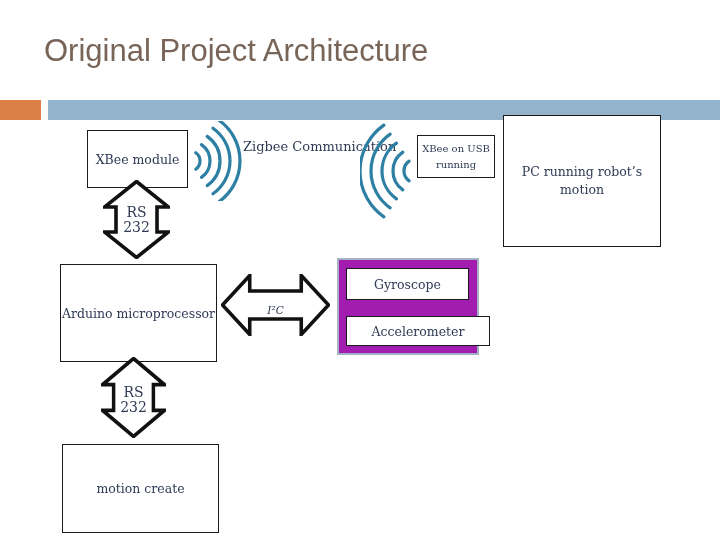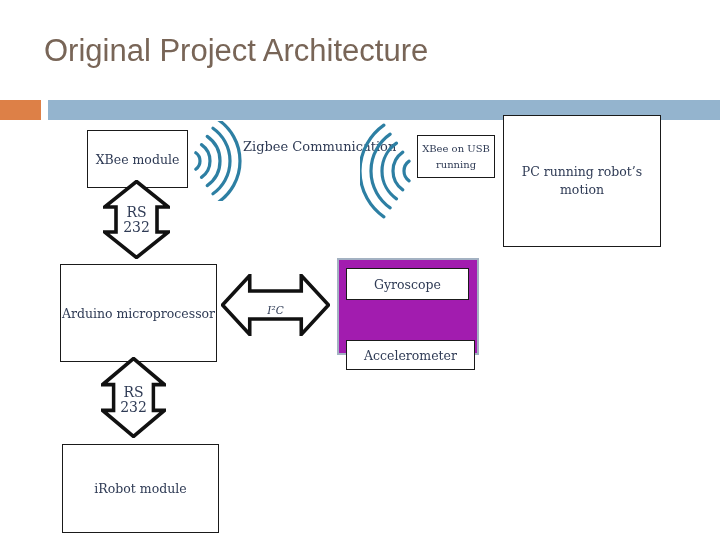--- a/index.html
+++ b/index.html
@@ -51,21 +51,21 @@
   .harrow .hlabel{
     position:absolute;left:0;top:23px;width:100%;text-align:center;
     color:#2F3B55;font-size:10.5px;font-style:italic;z-index:4;margin-top:7px;
   }
 
   .sensors{
     position:absolute;left:337px;top:258px;width:142px;height:97px;
     border:2px solid #A3B1C2;background:#a21caf;z-index:2;box-sizing:border-box;
   }
   .box-gyro{left:7px;top:8px;width:123px;height:32px;}
-  .box-accel{left:7px;top:56px;width:129px;height:30px;margin-top:24px;}
+  .box-accel{left:7px;top:56px;width:144px;height:30px;}
 </style>
 </head>
 <body>
 
 <div class="slide">
 
   <h1 class="title">Original Project Architecture</h1>
 
   <div class="bar bar-orange"></div>
   <div class="bar bar-blue"></div>
@@ -135,16 +135,16 @@
     <svg viewBox="0 0 67 79" preserveAspectRatio="none">
       <polygon points="33.5,1.5 65.5,27 54,27 54,52 65.5,52 33.5,77.5 1.5,52 13,52 13,27 1.5,27"></polygon>
     </svg>
     <div class="vlabel">
       <div>RS</div>
       <div>232</div>
     </div>
   </div>
 
   <div class="box box-irobot">
-    <span>iRobot module</span>
+    <span>motion create</span>
   </div>
 
 </div>
 
 </body></html>

